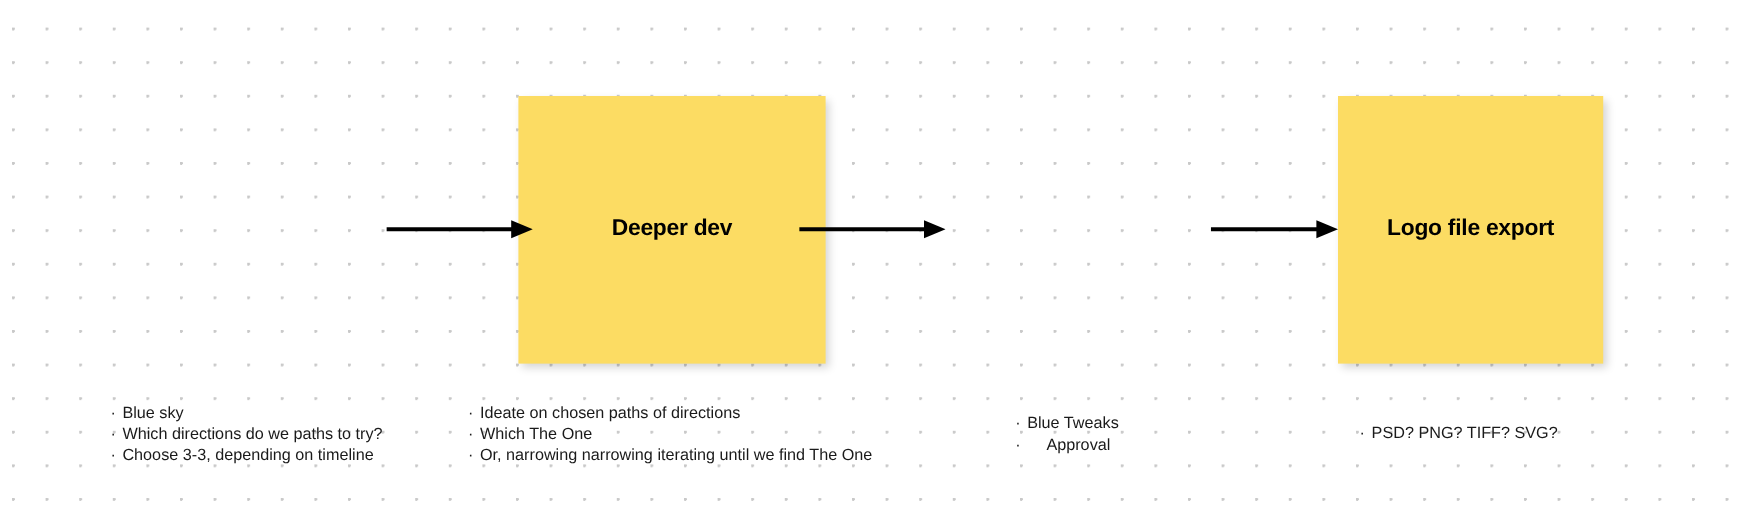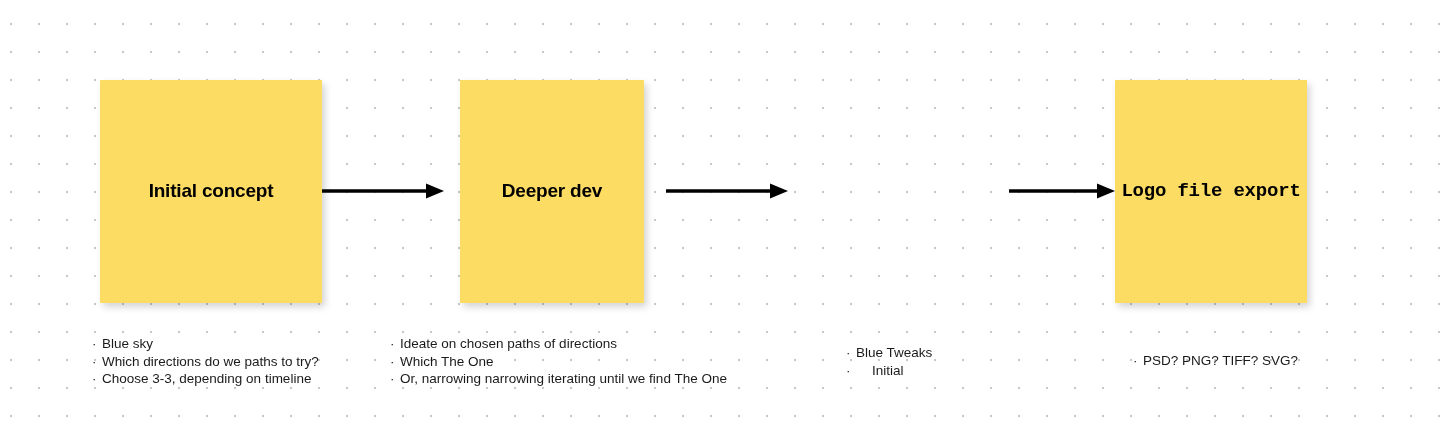--- a/index.html
+++ b/index.html
@@ -48,23 +48,23 @@
     text-align: center;
   }
   .card-emoji {
     font-size: 17px;
     line-height: 1;
     margin-top: 8px;
     text-align: center;
   }
 
   #card-1 { left: 100px; width: 222px; }
-  #card-2 { left: 460px; width: 184px; }
+  #card-2 { left: 432px; width: 256px; }
   #card-3 { left: 788px; width: 221px; }
-  #card-4 { left: 1115px; width: 192px; font-family: Liberation Mono, monospace; }
+  #card-4 { left: 1115px; width: 221px; }
 
   
   .arrow {
     position: absolute;
     top: 182px;
     height: 18px;
   }
   #arrow-1 { left: 322px; width: 122px; }
   #arrow-2 { left: 666px; width: 122px; }
   #arrow-3 { left: 1009px; width: 106px; }
@@ -100,23 +100,20 @@
   #list-4 { left: 1133px; top: 352px; }
 
   
   #list-3 li.indented .bullet-text { padding-left: 16px; }
 </style>
 </head>
 <body>
 
 <div id="canvas">
 
-  <div class="card" id="card-1">
-    <div class="card-title">Initial concept</div>
-  </div>
 
   <div class="card" id="card-2">
     <div class="card-title">Deeper dev</div>
   </div>
 
 
   <div class="card" id="card-4">
     <div class="card-title">Logo file export</div>
   </div>
 
@@ -171,21 +168,21 @@
     </li>
   </ul>
 
   <ul class="bullet-list" id="list-3">
     <li>
       <span class="bullet-dot">·</span>
       <span class="bullet-text">Blue Tweaks</span>
     </li>
     <li class="indented">
       <span class="bullet-dot">·</span>
-      <span class="bullet-text">Initial</span>
+      <span class="bullet-text">Approval</span>
     </li>
   </ul>
 
   <ul class="bullet-list" id="list-4">
     <li>
       <span class="bullet-dot">·</span>
       <span class="bullet-text">PSD? PNG? TIFF? SVG?</span>
     </li>
   </ul>
 

